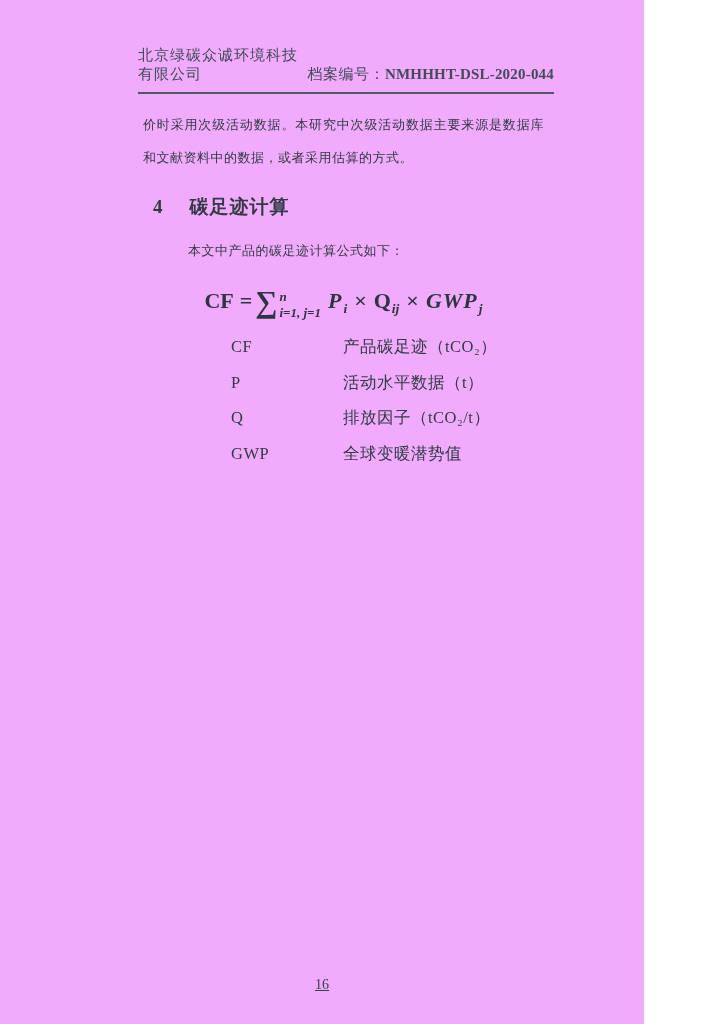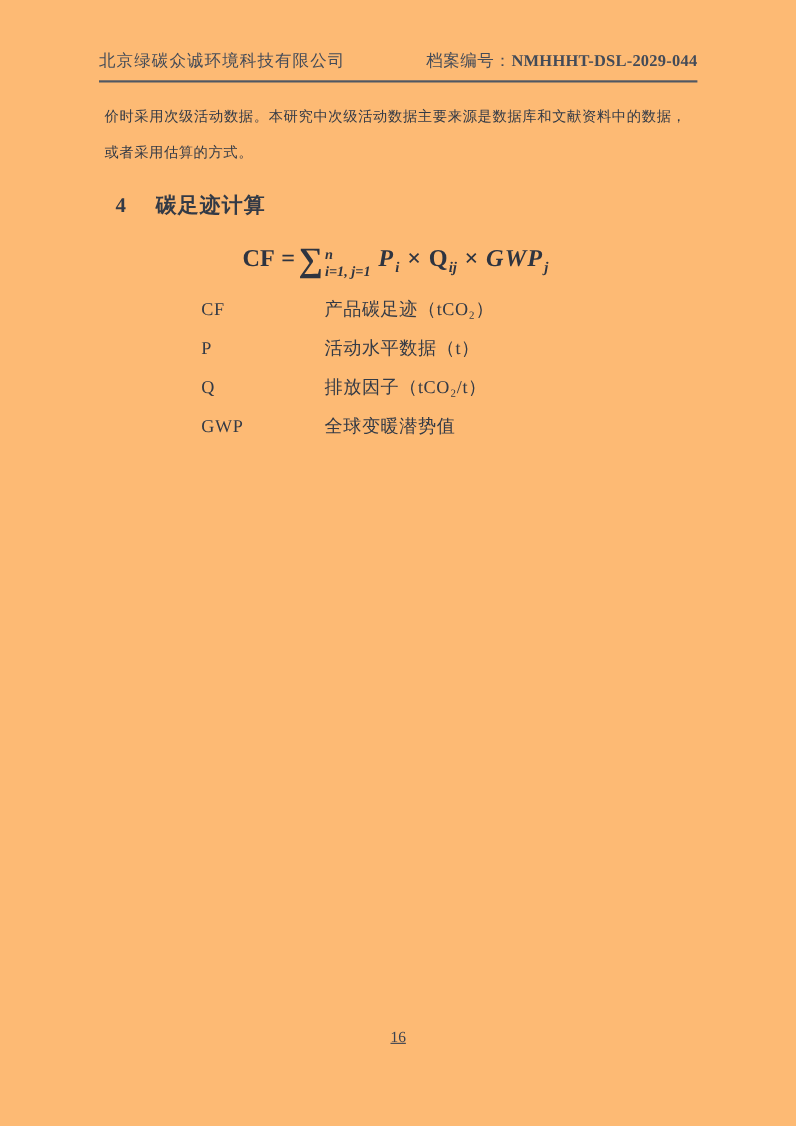--- a/index.html
+++ b/index.html
@@ -2,27 +2,28 @@
 <html><head>
 <meta charset="utf-8">
 <style>
   html, body {
     margin: 0;
     padding: 0;
     background: #ffffff;
   }
   .page {
     position: relative;
-    width: 724px;
+    width: 644px;
     height: 1024px;
-    background: #fdba74;
+    background: #f0abfc;
     overflow: hidden;
     color: #333a46;
     font-family: "Liberation Serif", "DejaVu Serif", serif;
     box-sizing: border-box;
+    padding-left: 48px;
   }
 
   
   .header {
     display: flex;
     justify-content: space-between;
     align-items: flex-end;
     margin: 0 90px;
     padding-top: 46px;
     padding-bottom: 8px;
@@ -108,46 +109,47 @@
     letter-spacing: 0.5px;
   }
   .def-term { margin-left: 88px; width: 112px; flex: none; }
   .def-desc { flex: 1; }
 
   
   .footer {
     position: absolute;
     left: 0;
     right: 0;
-    top: 936px;
+    top: 977px;
     text-align: center;
     font-size: 14px;
     color: #3a4250;
     text-decoration: underline;
   }
 </style>
 </head>
 <body>
 
 <div class="page">
 
   <div class="header">
     <span class="company">北京绿碳众诚环境科技有限公司</span>
-    <span class="archive"><span>档案编号：</span><span class="archive-code">NMHHHT-DSL-2029-044</span></span>
+    <span class="archive"><span>档案编号：</span><span class="archive-code">NMHHHT-DSL-2020-044</span></span>
   </div>
 
   <div class="doc-body">
 
     <p class="para para-first">价时采用次级活动数据。本研究中次级活动数据主要来源是数据库和文献资料中的数据，或者采用估算的方式。</p>
 
     <h2 class="section-heading">
       <span class="sec-num">4</span>
       <span class="sec-title">碳足迹计算</span>
     </h2>
 
+    <p class="para indent intro">本文中产品的碳足迹计算公式如下：</p>
 
     <div class="formula">
       <span class="fx-roman">CF</span>
       <span class="fx-roman fx-eq">=</span>
       <span class="fx-sum">
         <span class="fx-sigma">∑</span>
         <span class="fx-limits">
           <span class="fx-sup">n</span>
           <span class="fx-lowsub">i=1, j=1</span>
         </span>

